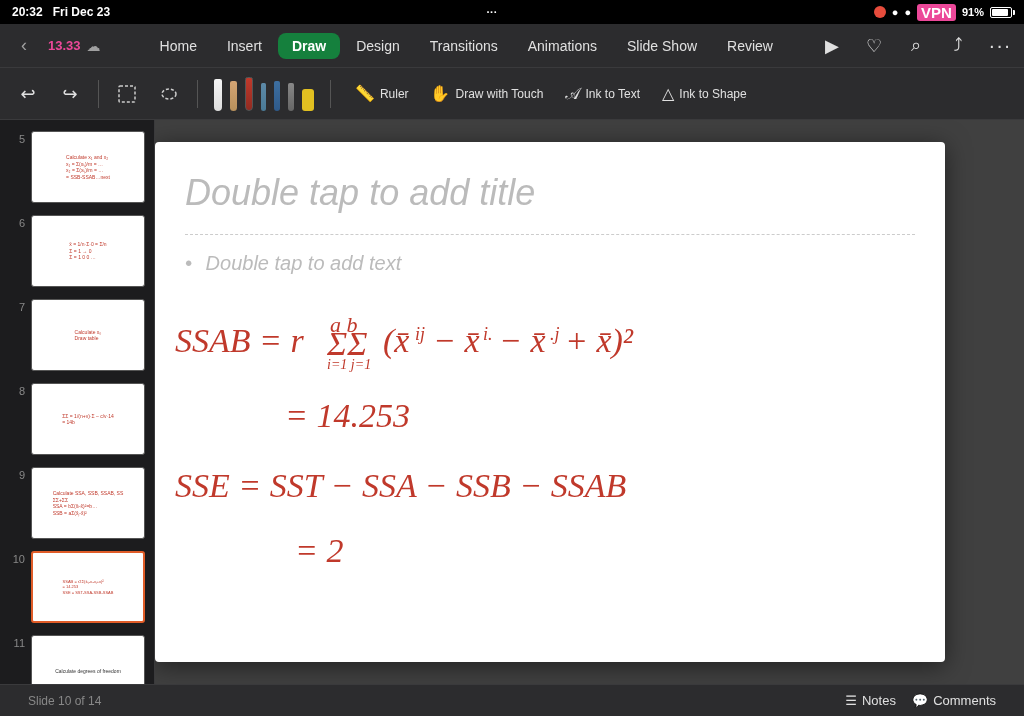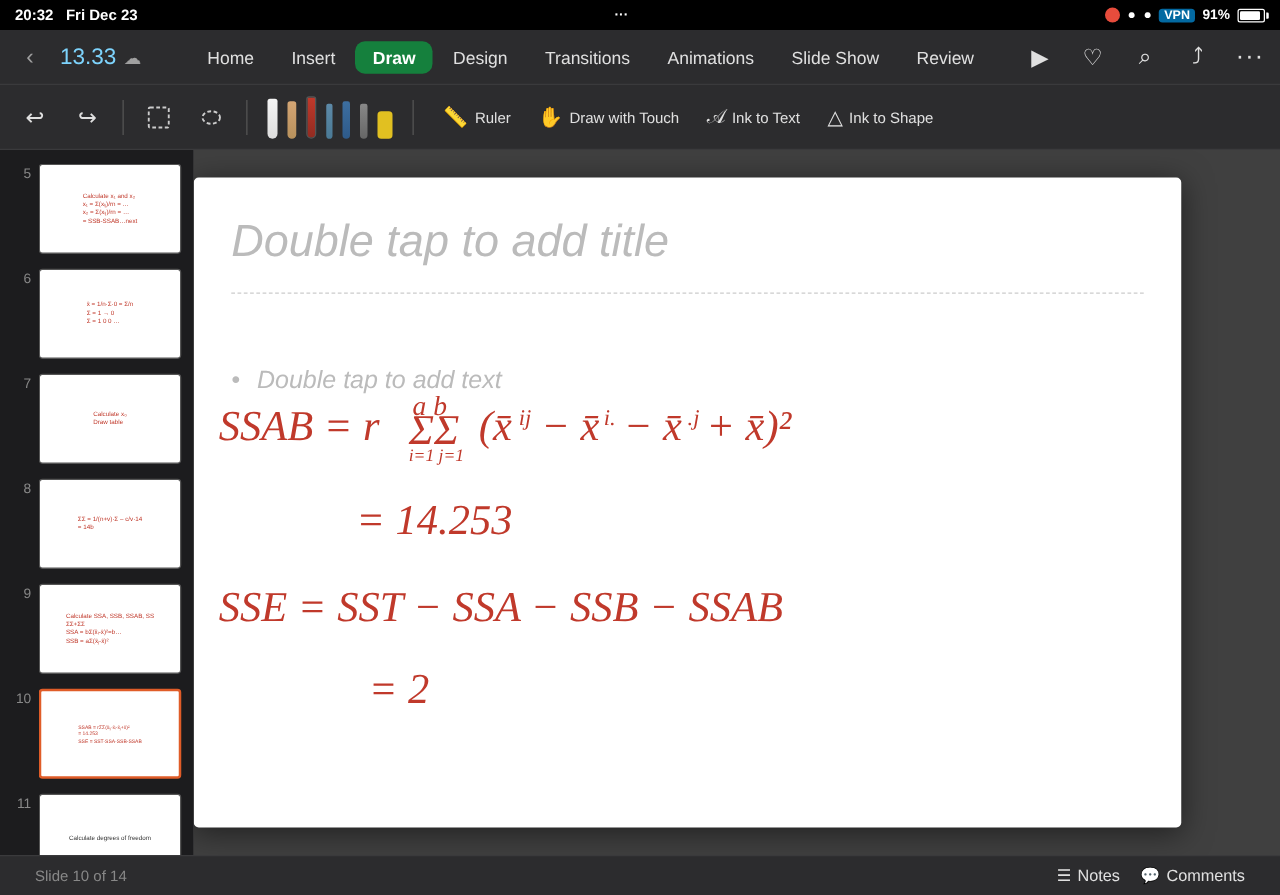--- a/index.html
+++ b/index.html
@@ -45,21 +45,21 @@
       display: flex; align-items: center; justify-content: center;
       border-radius: 6px;
       cursor: pointer;
       color: #a0a0a0;
       font-size: 18px;
     }
     .doc-title-area {
       display: flex; align-items: center; gap: 6px;
       margin-left: 4px; margin-right: 16px;
     }
-    .doc-title { font-size: 18px; font-weight: 400; color: #7dd3fc; }
+    .doc-title { font-size: 13px; font-weight: 700; color: #ec4899; }
     .cloud-icon { font-size: 14px; color: #a0a0a0; }
     .menu-tabs {
       display: flex; gap: 2px;
       flex: 1;
       justify-content: center;
     }
     .menu-tab {
       padding: 5px 14px;
       border-radius: 8px;
       font-size: 14px;
@@ -218,21 +218,20 @@
       padding-bottom: 20px;
     }
     .slide-body-placeholder {
       position: absolute;
       top: 110px;
       left: 30px;
       right: 30px;
       font-size: 20px;
       color: #bbb;
       font-style: italic;
-      margin-top: 41px;
     }
     .slide-body-placeholder::before {
       content: '•';
       margin-right: 8px;
       color: #bbb;
     }
     .slide-handwriting {
       position: absolute;
       top: 155px;
       left: 10px;
@@ -265,21 +264,21 @@
     <span>20:32</span>
     <span>Fri Dec 23</span>
   </div>
   <div style="display:flex;gap:4px;align-items:center;font-size:11px;">
     <span>···</span>
   </div>
   <div class="status-right">
     <div class="record-dot"></div>
     <span>●</span>
     <span>●</span>
-    <span style="background:#0369a1;padding:0 4px;border-radius:3px;font-size:10px;">VPN</span>
+    <span style="background:#ec4899;padding:0 4px;border-radius:3px;font-size:15px;">VPN</span>
     <span>91%</span>
     <div class="battery-icon">
       <div class="battery-fill"></div>
     </div>
   </div>
 </div>
 
 <div class="menu-bar">
   <div class="menu-nav-btn">‹</div>
   <div class="doc-title-area">

